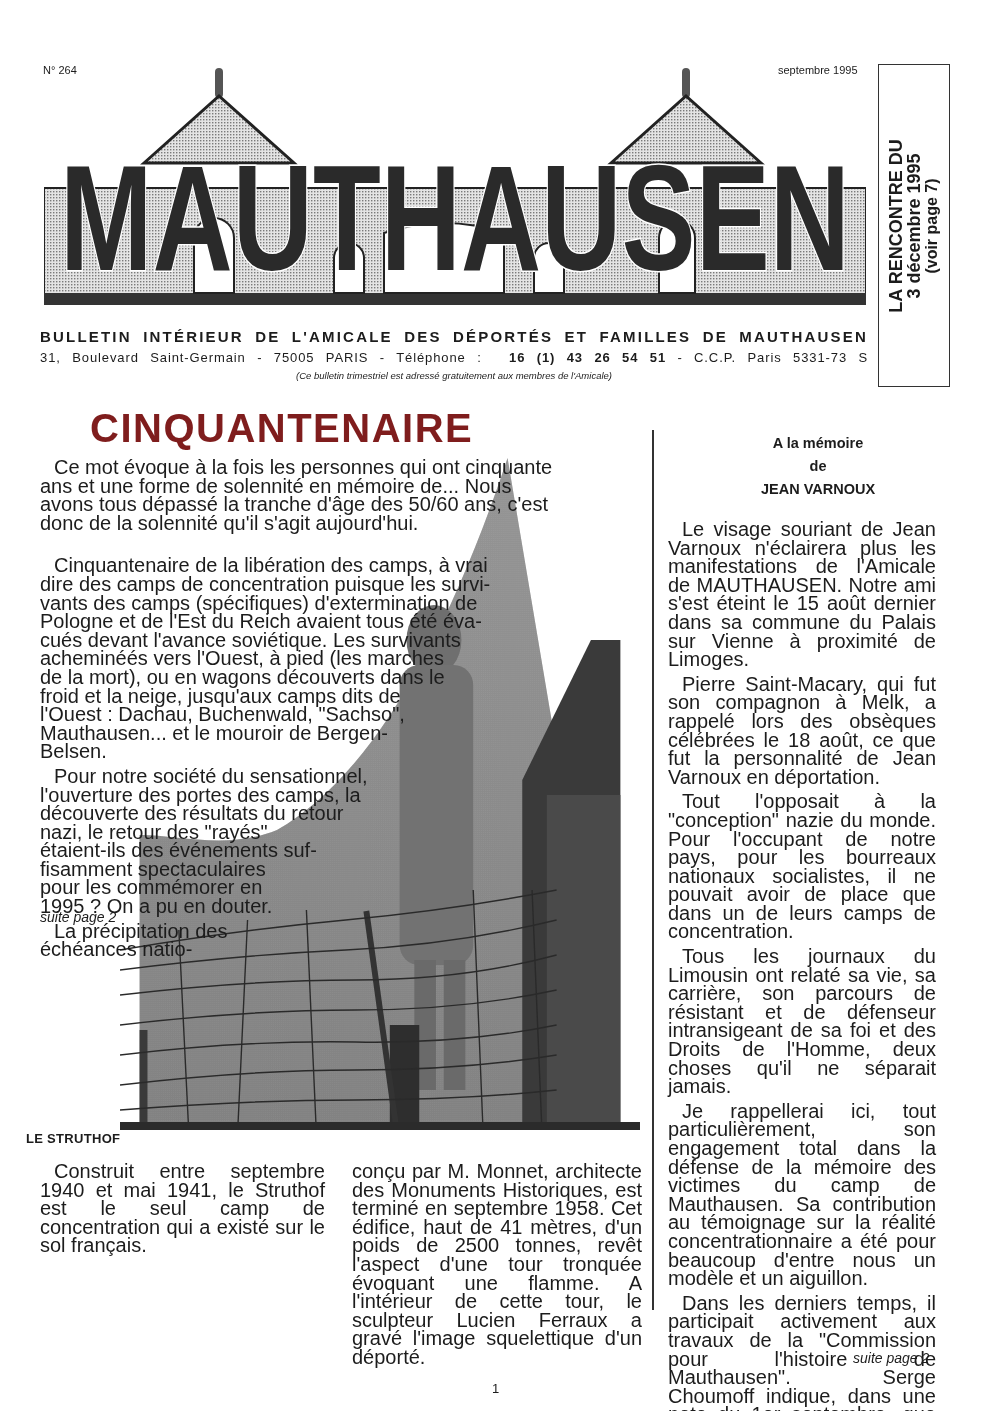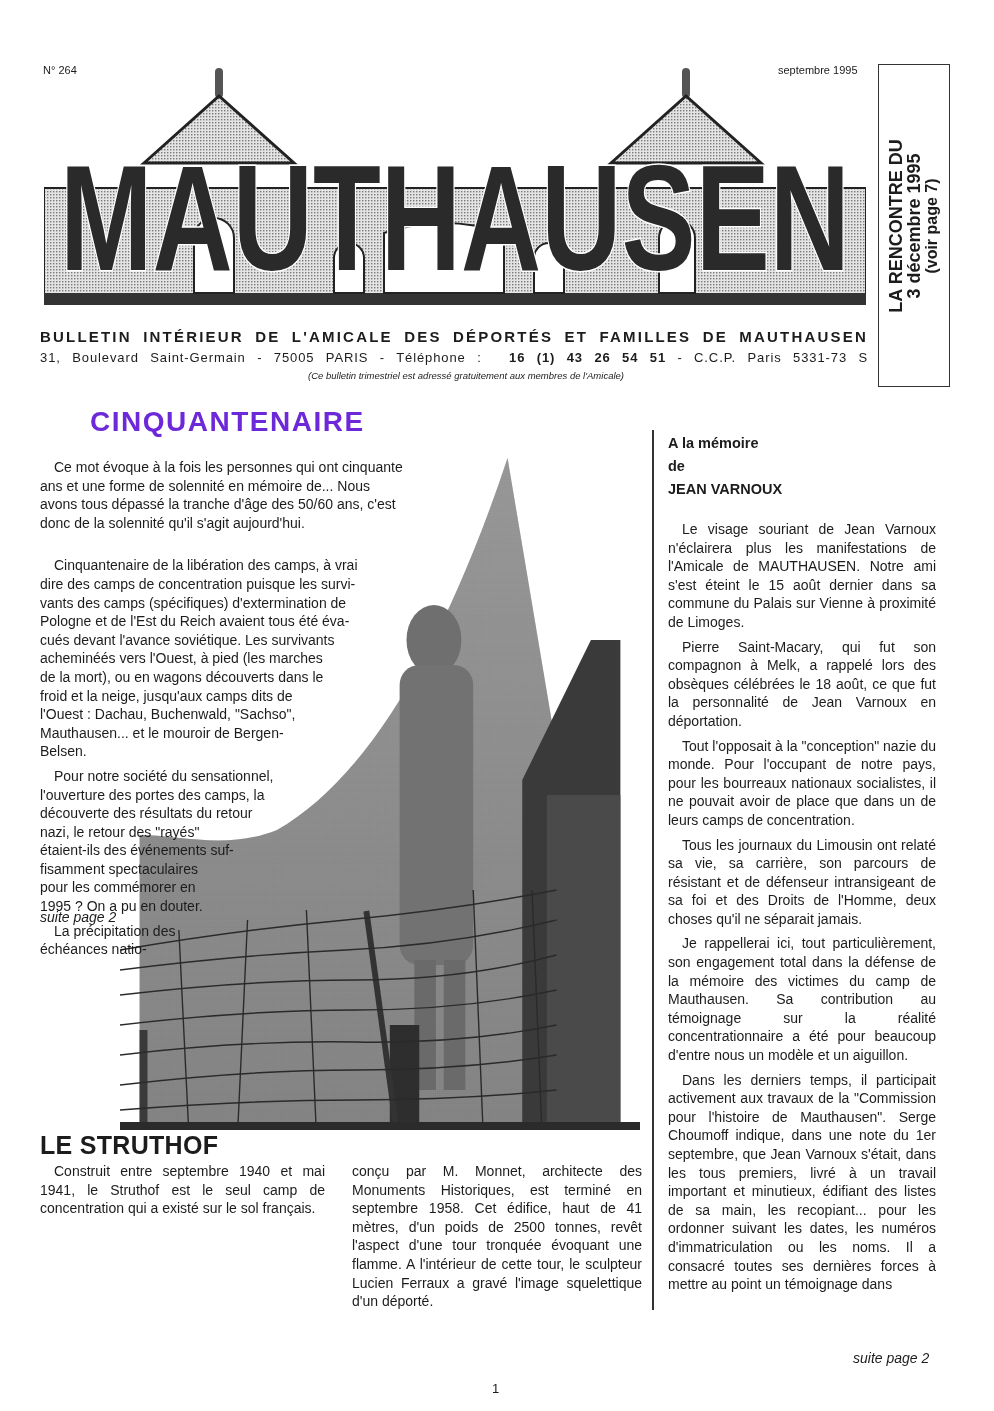--- a/index.html
+++ b/index.html
@@ -11,40 +11,40 @@
   .masthead { left:44px; top:68px; width:822px; height:240px; }
   .masthead svg { width:100%; height:100%; display:block; }
   .sidebox { left:878px; top:64px; width:72px; height:323px; border:1.5px solid #333; box-sizing:border-box; }
   .sidebox-inner { position:absolute; left:50%; top:50%; transform:translate(-50%,-50%) rotate(-90deg); white-space:nowrap; text-align:center; font-weight:bold; line-height:18px; }
   .sidebox-inner .l1 { font-size:18px; display:block; }
   .sidebox-inner .l2 { font-size:18px; display:block; }
   .sidebox-inner .l3 { font-size:16px; display:block; }
   .bulletin-title { left:40px; top:328px; width:828px; font-size:15px; font-weight:bold; letter-spacing:2.2px; text-align:justify; text-align-last:justify; }
   .address { left:40px; top:350px; width:828px; font-size:13px; letter-spacing:0.9px; text-align:justify; text-align-last:justify; }
   .address b { font-weight:bold;margin-left:16px; }
-  .disclaimer { left:52px; top:370px; width:828px; font-size:9.5px; font-style:italic; text-align:center; }
+  .disclaimer { left:40px; top:370px; width:828px; font-size:9.5px; font-style:italic; text-align:center; }
   
-  .headline { left:90px; top:406px; font-size:28px; font-weight:bold; letter-spacing:1.5px; color:#6d28d9; }
+  .headline { left:90px; top:406px; font-size:40px; font-weight:bold; letter-spacing:1.5px; color:#7f1d1d; }
   
   .photo { left:120px; top:450px; width:520px; height:680px; }
   .photo svg { width:100%; height:100%; display:block; }
   
-  .art-text { font-size:14px; line-height:18.6px; }
+  .art-text { font-size:20px; line-height:18.6px; }
   .art-text p { margin:0 0 6px 0; text-indent:14px; }
   .left-art { left:40px; top:458px; width:440px; }
   .line { display:block; white-space:nowrap; }
   .suite-left { left:40px; top:909px; font-size:14px; font-style:italic; }
   
-  .struthof-title { left:40px; top:1131px; font-size:25px; font-weight:bold; letter-spacing:0.3px; }
+  .struthof-title { left:26px; top:1131px; font-size:13px; font-weight:bold; letter-spacing:0.3px; }
   .struthof-col1 { left:40px; top:1162px; width:285px; text-align:justify; }
   .struthof-col2 { left:352px; top:1162px; width:290px; text-align:justify; }
   .struthof-col1 p, .struthof-col2 p { margin:0 0 6px 0; }
   
   .vline { left:652px; top:430px; width:1.5px; height:880px; background:#333; }
-  .memo-title { left:668px; top:432px; width:300px; text-align:left; font-weight:bold; font-size:14.5px; line-height:23px; }
+  .memo-title { left:668px; top:432px; width:300px; text-align:center; font-weight:bold; font-size:14.5px; line-height:23px; }
   .right-art { left:668px; top:520px; width:284px; text-align:justify; }
   .right-art p { margin:0 16px 6px 0; text-indent:14px; }
   .suite-right { left:853px; top:1350px; font-size:14px; font-style:italic; }
   .pageno { left:492px; top:1381px; font-size:13px; }
 </style>
 </head>
 <body>
 
 <div class="abs issue">N° 264</div>
 <div class="abs date">septembre 1995</div>

